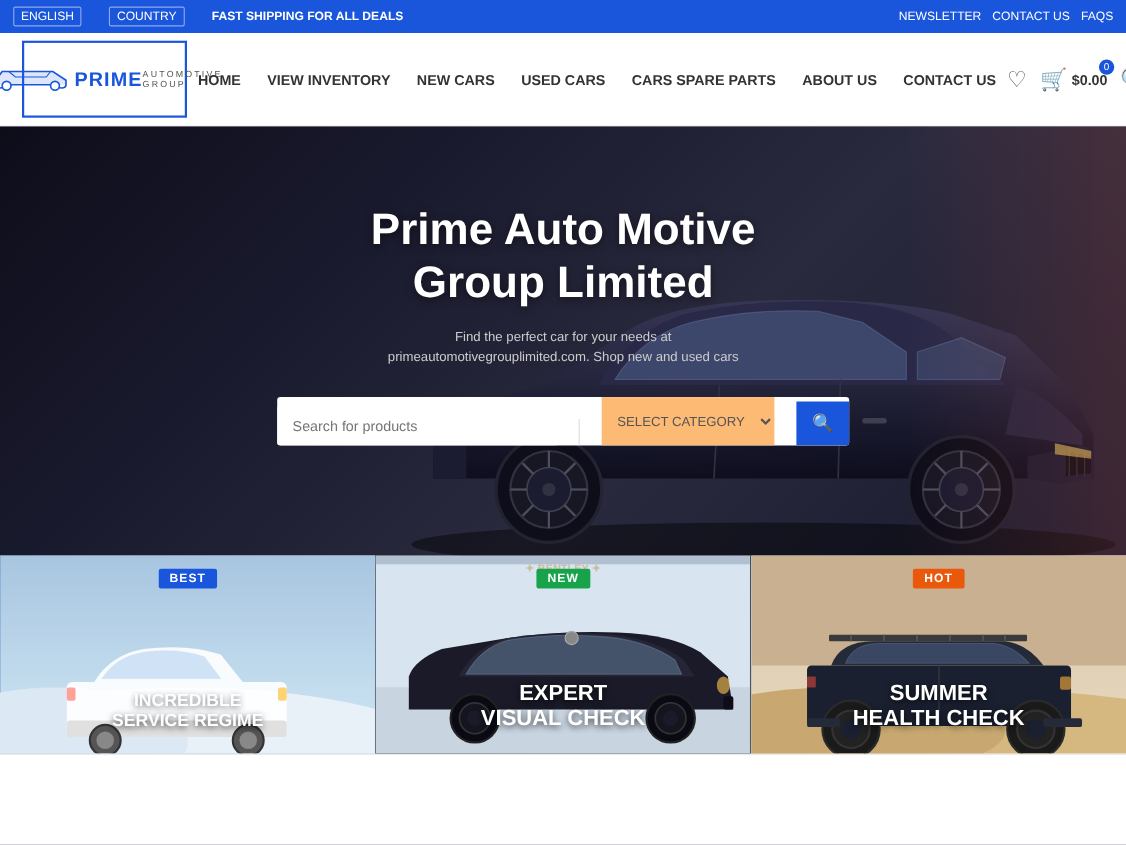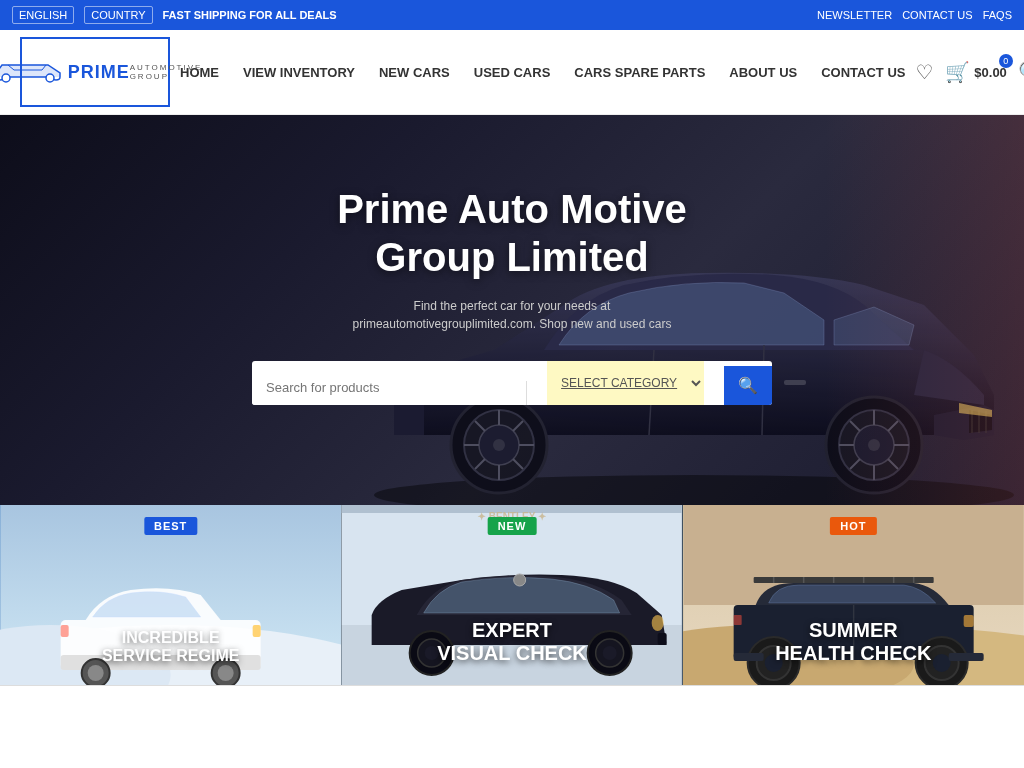--- a/index.html
+++ b/index.html
@@ -9,21 +9,21 @@
     .top-bar {
       background: #1a56db;
       color: white;
       font-size: 11px;
       display: flex;
       align-items: center;
       justify-content: space-between;
       padding: 0 12px;
       height: 30px;
     }
-    .top-bar-left { display: flex; align-items: center; gap: 10px; }
+    .top-bar-left { display: flex; align-items: center; gap: 25px; }
     .top-bar-right { display: flex; align-items: center; gap: 10px; }
     .top-bar a, .top-bar span {
       color: white;
       text-decoration: none;
       font-size: 11px;
       cursor: pointer;
     }
     .top-bar .lang-btn {
       background: transparent;
       border: 1px solid rgba(255,255,255,0.5);
@@ -214,24 +214,23 @@
       width: 1px;
       height: 24px;
       background: #ddd;
     }
     .hero-search-select {
       border: none;
       outline: none;
       padding: 14px 10px;
       font-size: 12px;
       color: #555;
-      background: #fef9c3;
+      background: #fdba74;
       cursor: pointer;
       min-width: 140px;
-      text-decoration: underline;
     }
     .hero-search-btn {
       background: #1a56db;
       border: none;
       color: white;
       padding: 10px 14px;
       cursor: pointer;
       font-size: 16px;
     }
 

